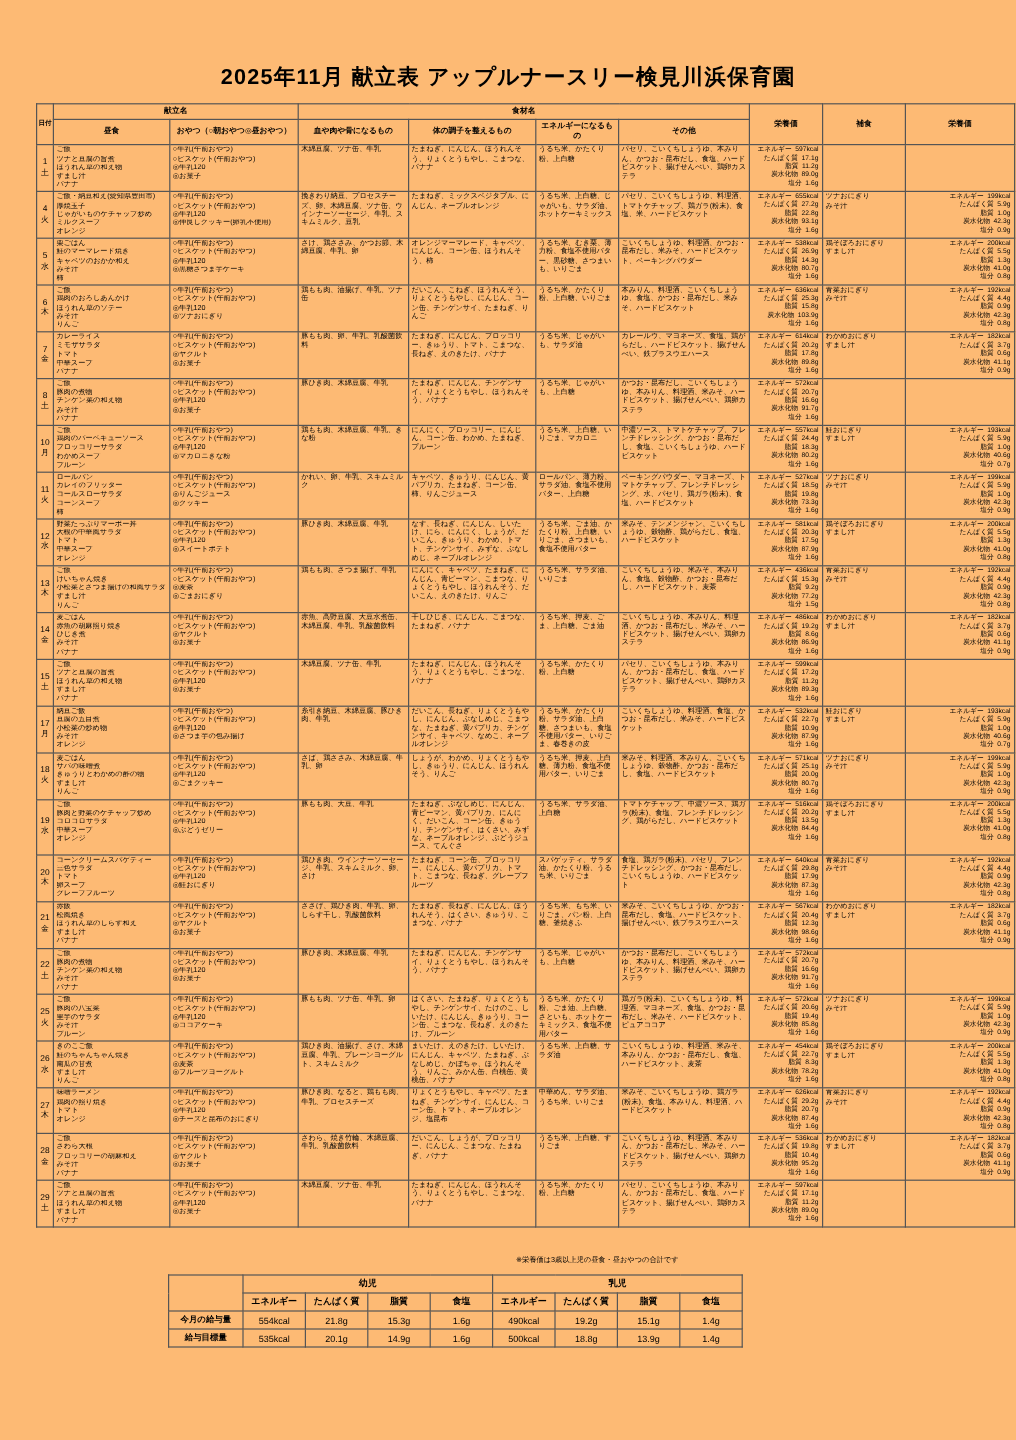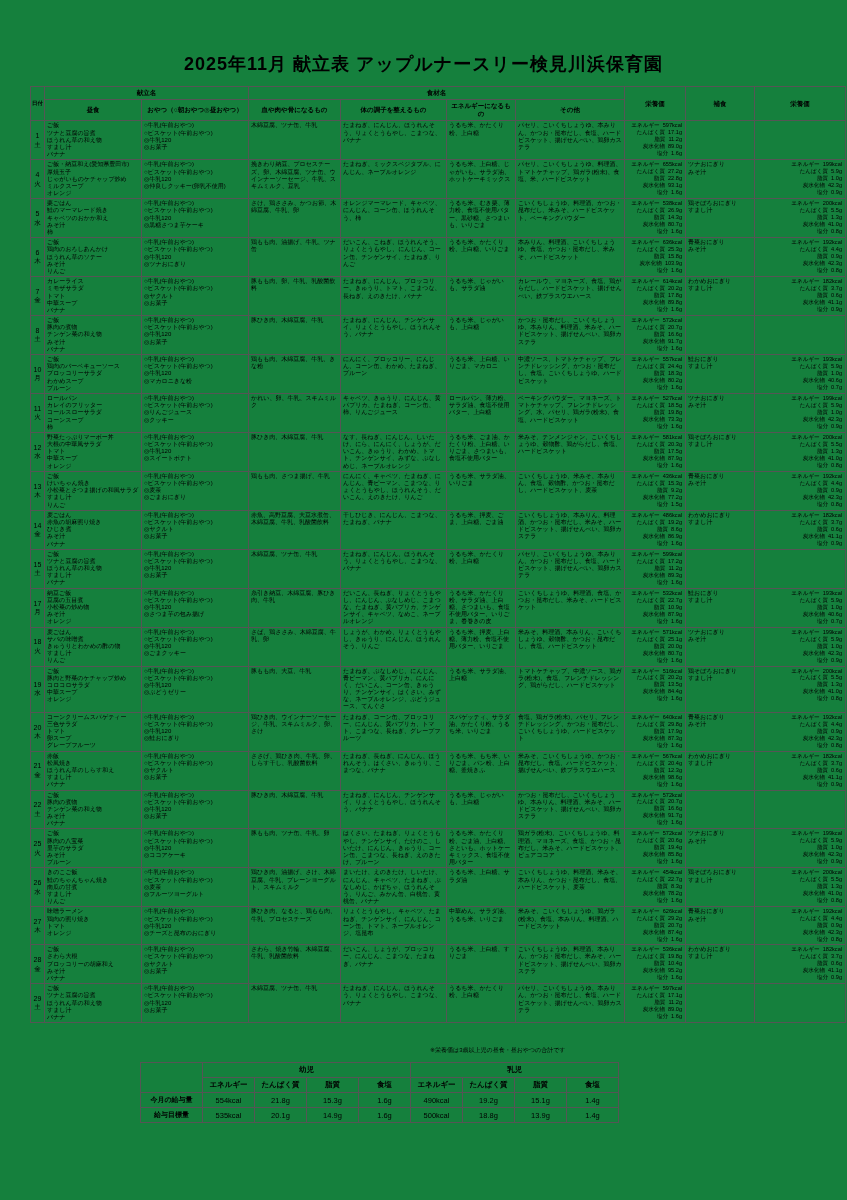--- a/index.html
+++ b/index.html
@@ -1,16 +1,16 @@
 <!DOCTYPE html>
 <html><head>
 <meta charset="utf-8">
 <style>
   html,body{margin:0;padding:0;background:#e8e8e8;}
-  .sheet{position:relative;width:847px;height:1200px;background:#15803d;margin:0 auto;
+  .sheet{position:relative;width:847px;height:1200px;background:#fdba74;margin:0 auto;
          font-family:"Liberation Sans","DejaVu Sans",sans-serif;color:#000;overflow:hidden;}
   .page-title{position:absolute;top:52px;left:0;right:0;text-align:center;
               font-size:18px;font-weight:bold;letter-spacing:1px;}
   table{border-collapse:collapse;}
   
   .main-table{position:absolute;left:30px;top:86px;width:815px;table-layout:fixed;
               border:1.5px solid #000;font-size:6px;line-height:1.2;}
   .main-table th,.main-table td{border:0.8px solid #555;padding:1px 2px;vertical-align:top;
               overflow:hidden;word-break:break-all;}
   .main-table thead th{font-weight:bold;text-align:center;vertical-align:middle;

